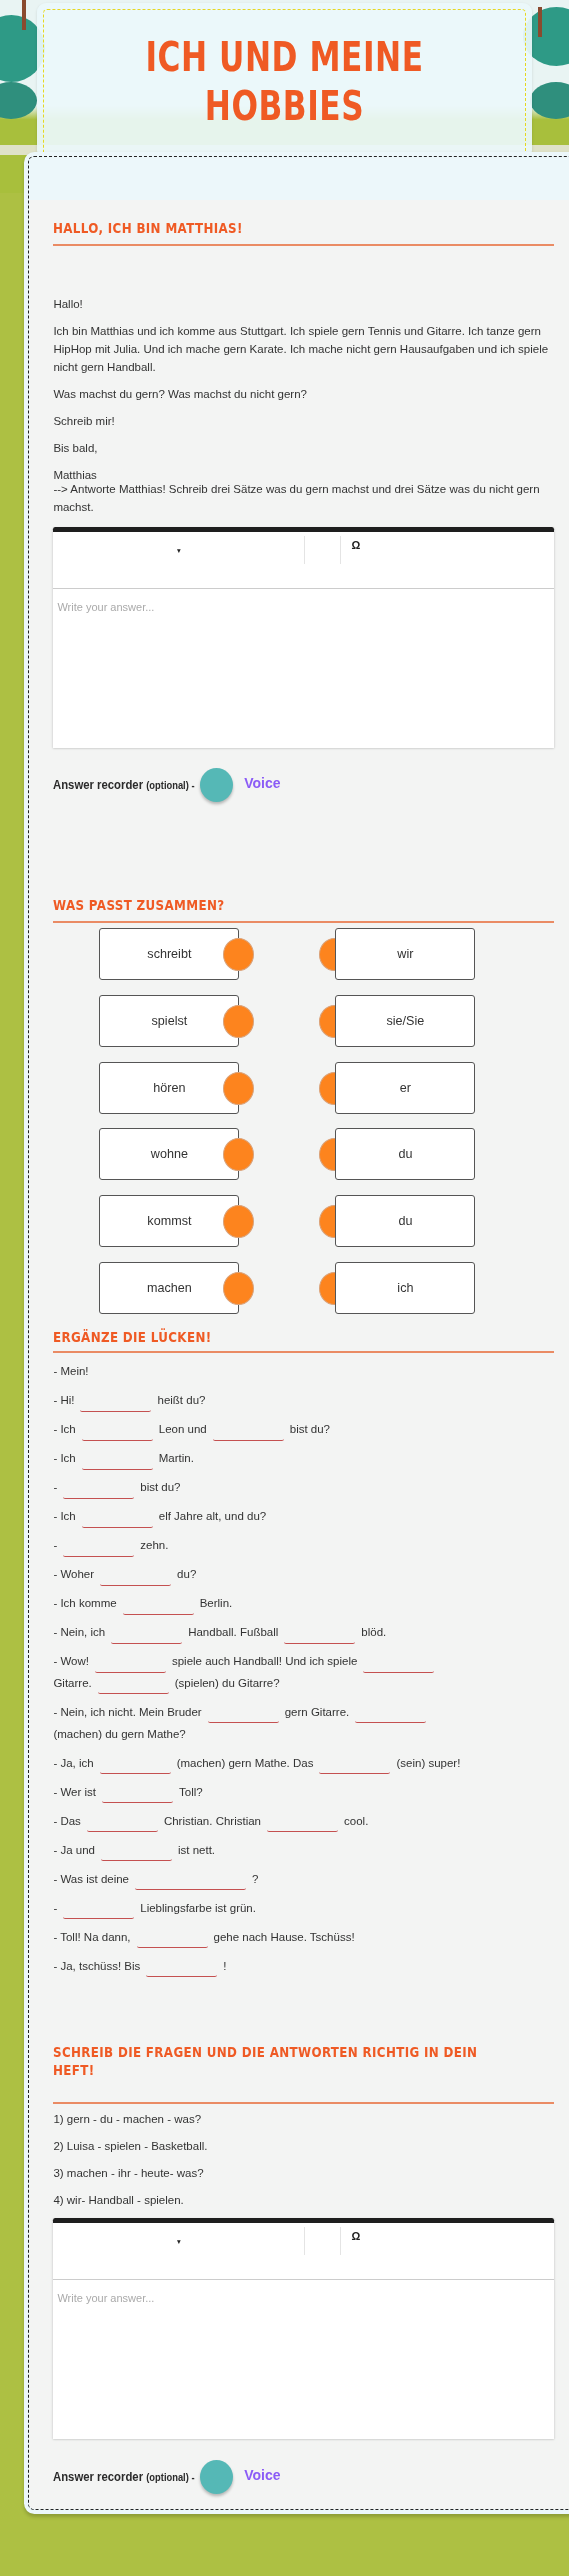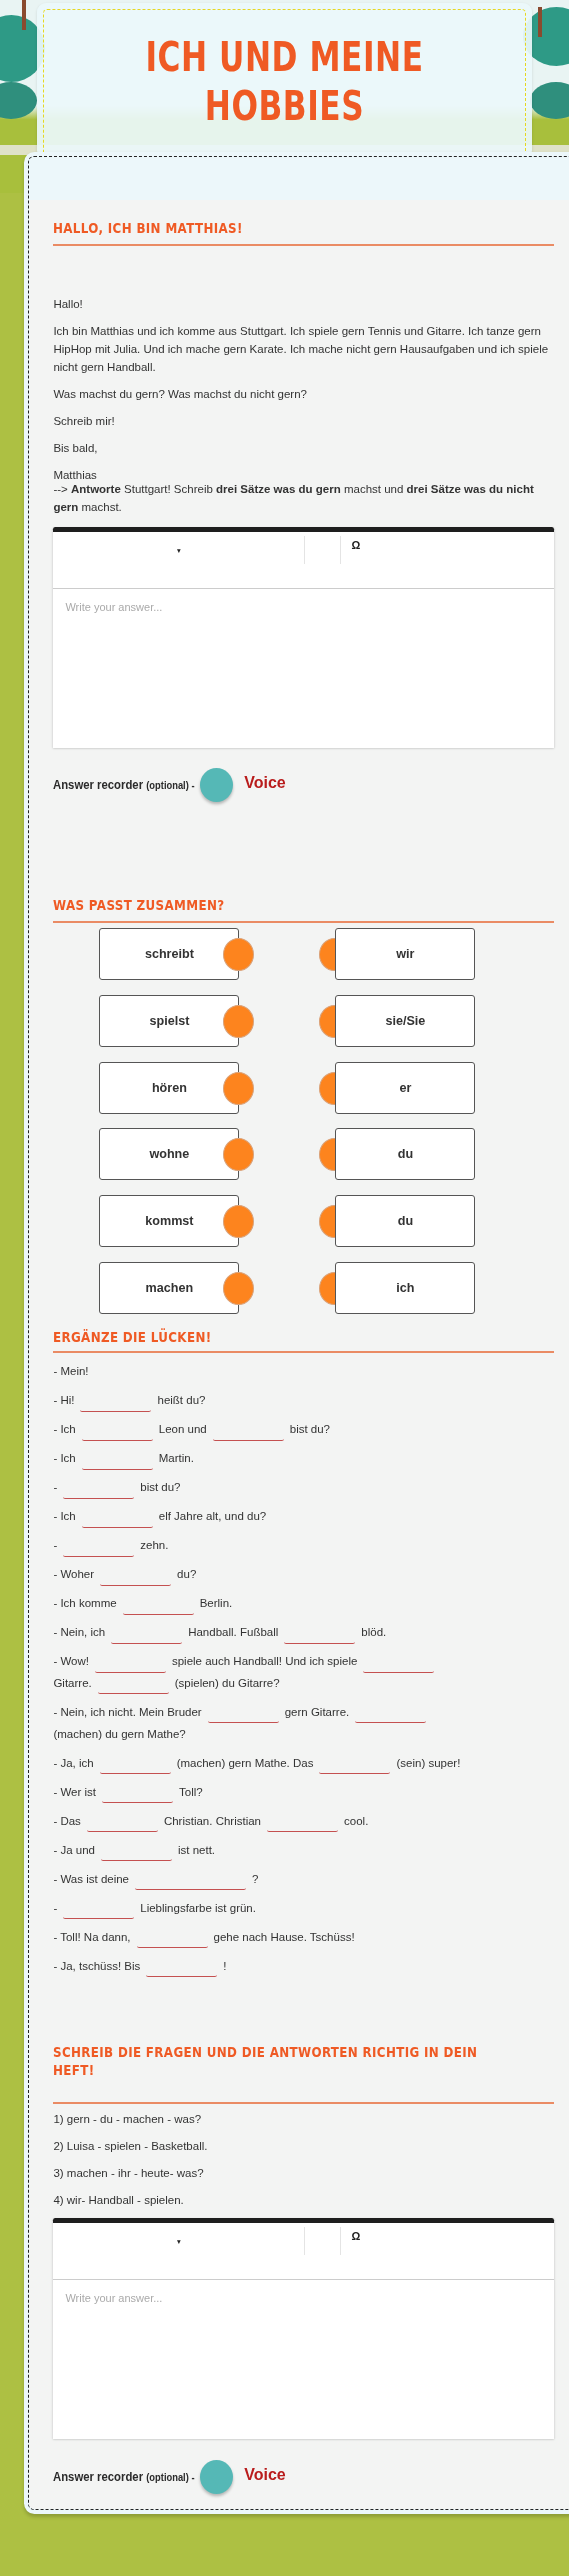--- a/index.html
+++ b/index.html
@@ -72,37 +72,37 @@
     font-size: 14px;
     text-transform: uppercase;
     letter-spacing: 0.4px;
     transform-origin: left center;
     transform: scaleX(0.85);
     white-space: nowrap;
   }
   .section-rule { height: 1.5px; background: #e8784a; opacity: 0.85; width: 100%; }
 
   .para { font-size: 11.5px; line-height: 18px; color: #333; margin-bottom: 9px; }
-  .para b { font-weight: bold; }
+  .para b { font-weight: normal; }
 
   .editor { position: absolute; left: 0; right: 0; background: #fff; box-shadow: 0 0.7px 2.2px rgba(0,0,0,0.25); }
   .editor-topbar { height: 4.4px; background: #1e1e1e; border-radius: 2.2px 2.2px 0 0; }
   .editor-toolbar { height: 57px; position: relative; border-bottom: 1.5px solid #ccc; }
   .tb-dropdown { position: absolute; left: 0; top: 4.4px; width: 252px; height: 28px; display:flex; align-items:center; justify-content:center; font-size: 7.4px; color:#222; border-right: 0.7px solid #e4e4e4; }
   .tb-sep { position: absolute; left: 287px; top: 4.4px; width: 0.7px; height: 28px; background: #e4e4e4; }
   .tb-omega { position: absolute; left: 298px; top: 7.4px; font-size: 11px; font-weight: bold; color: #222; }
-  .editor-area { position: absolute; left: 0; right: 0; top: 62px; bottom: 0; padding: 12px 12px; font-size: 11px; color: #aaa; }
+  .editor-area { position: absolute; left: 0; right: 0; top: 62px; bottom: 0; padding: 12px 4px; font-size: 11px; color: #aaa; }
 
   .recorder { position: absolute; left: 0; display: flex; align-items: center; }
   .recorder-label { font-weight: bold; font-size: 12.6px; color: #2b2b2b; transform: scaleX(0.9); transform-origin: left center; white-space: nowrap; }
   .recorder-label small { font-size: 10.4px; }
   .rec-btn { width: 33px; height: 34px; border-radius: 50%; background: #55b8b6; box-shadow: 0 2.2px 3px rgba(0,0,0,0.25); margin-left: -10.4px; }
-  .rec-voice { font-weight: bold; font-size: 16px; color:#b91c1c; margin-left: 11px; margin-top: -4.4px; }
-
-  .match-row { position: absolute; left: 0; right: 0; height: 52px; font-weight: bold; }
+  .rec-voice { font-weight: bold; font-size: 14px; color:#8b5cf6; margin-left: 11px; margin-top: -4.4px; }
+
+  .match-row { position: absolute; left: 0; right: 0; height: 52px; }
   .match-box { position: absolute; width: 140px; height: 52px; background: #fff; border: 1.1px solid #555; border-radius: 3px; display: flex; align-items: center; justify-content: center; font-size: 12.6px; color: #333; }
   .match-box.left { left: 46px; }
   .match-box.right { left: 282px; }
   .dot { position: absolute; width: 31px; height: 33px; border-radius: 50%; background: #fd841e; border: 1.1px solid #d9a27a; top: 9.6px; }
   .dot.left { left: 170px; }
   .dot.right { left: 266px; }
 
   .gap-line { font-size: 11.5px; line-height: 29px; color: #333; white-space: nowrap; }
   .blank { display: inline-block; width: 71px; height: 15px; border-bottom: 1.1px solid #c45050; border-radius: 0 0 2.2px 2.2px; vertical-align: -7.4px; margin: 0 6px; }
   .blank.wide { width: 111px; }
@@ -138,21 +138,21 @@
             <p class="para">Hallo!</p>
             <p class="para">Ich bin Matthias und ich komme aus Stuttgart. Ich spiele gern Tennis und Gitarre. Ich tanze gern HipHop mit Julia. Und ich mache gern Karate. Ich mache nicht gern Hausaufgaben und ich spiele nicht gern Handball.</p>
             <p class="para">Was machst du gern? Was machst du nicht gern?</p>
             <p class="para">Schreib mir!</p>
             <p class="para">Bis bald,</p>
             <p class="para">Matthias</p>
           </div>
           <p class="para" style="position:absolute;top:280px;left:0;right:0;">
             <span>--&gt;</span>
             <b>Antworte</b>
-            <span>Stuttgart! Schreib</span>
+            <span>Matthias! Schreib</span>
             <b>drei Sätze was du gern</b>
             <span>machst und</span>
             <b>drei Sätze was du nicht gern</b>
             <span>machst.</span>
           </p>
 
           <div class="editor" style="top:327px;height:221px;">
             <div class="editor-topbar"></div>
             <div class="editor-toolbar">
               <div class="tb-dropdown">

